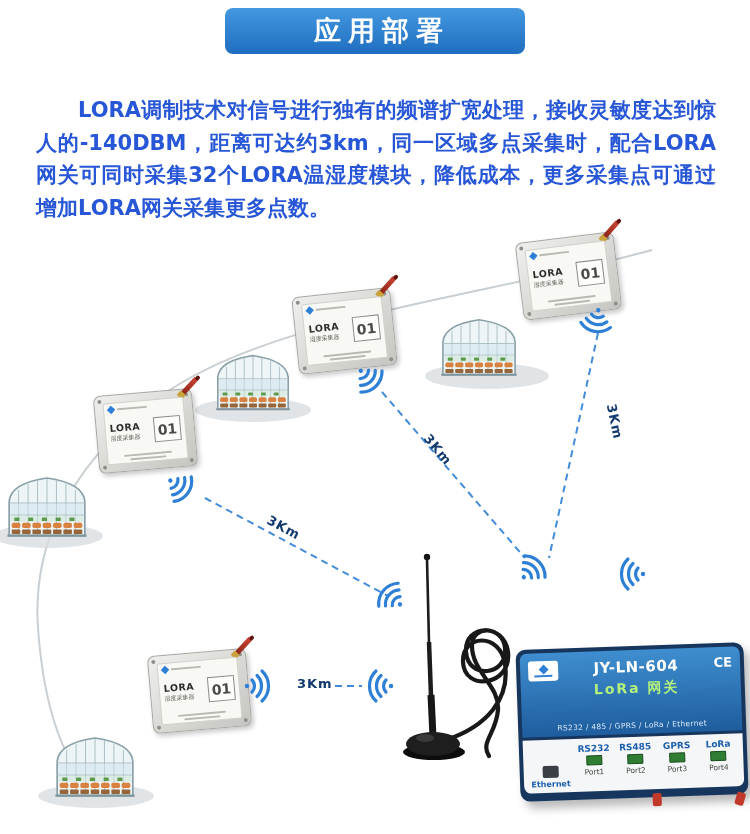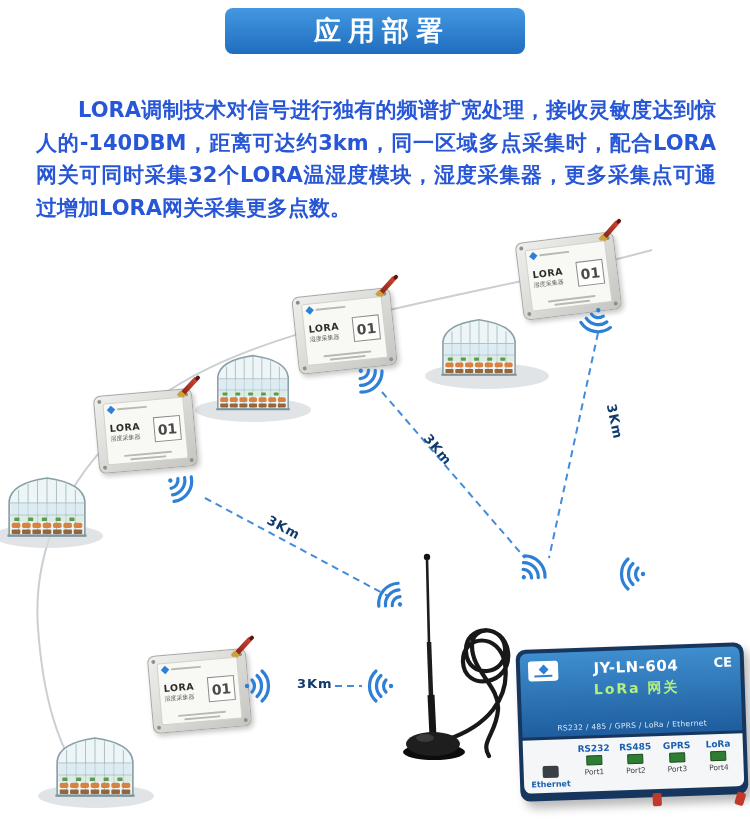--- a/index.html
+++ b/index.html
@@ -89,21 +89,21 @@
 </style>
 </head>
 <body>
 
 <div class="page">
 
   <div class="banner">
     <span>应用部署</span>
   </div>
 
-  <p class="intro">LORA调制技术对信号进行独有的频谱扩宽处理，接收灵敏度达到惊人的-140DBM，距离可达约3km，同一区域多点采集时，配合LORA网关可同时采集32个LORA温湿度模块，湿度采集器，更多采集点可通过增加LORA网关采集更多点数。</p>
+  <p class="intro">LORA调制技术对信号进行独有的频谱扩宽处理，接收灵敏度达到惊人的-140DBM，距离可达约3km，同一区域多点采集时，配合LORA网关可同时采集32个LORA温湿度模块，降低成本，更多采集点可通过增加LORA网关采集更多点数。</p>
 
   <div class="diagram">
 
     <svg class="bg" width="750" height="606" viewBox="0 0 750 606">
       <defs>
         <g id="gh">
           <path d="M6,74 L6,34 Q8,13 50,7 Q92,13 94,34 L94,74 Z" fill="#edf5f7" stroke="#8aa0a8" stroke-width="2"></path>
           <path d="M17,21 V74 M28,14 V74 M39,9.5 V74 M50,8 V74 M61,9.5 V74 M72,14 V74 M83,21 V74" stroke="#a8bcc2" stroke-width="1.1" fill="none"></path>
           <path d="M6,36 H94 M6,50 H94" stroke="#a8bcc2" stroke-width="1.1"></path>
           <rect x="8" y="37" width="84" height="12" fill="#cde4ef" opacity="0.55"></rect>

